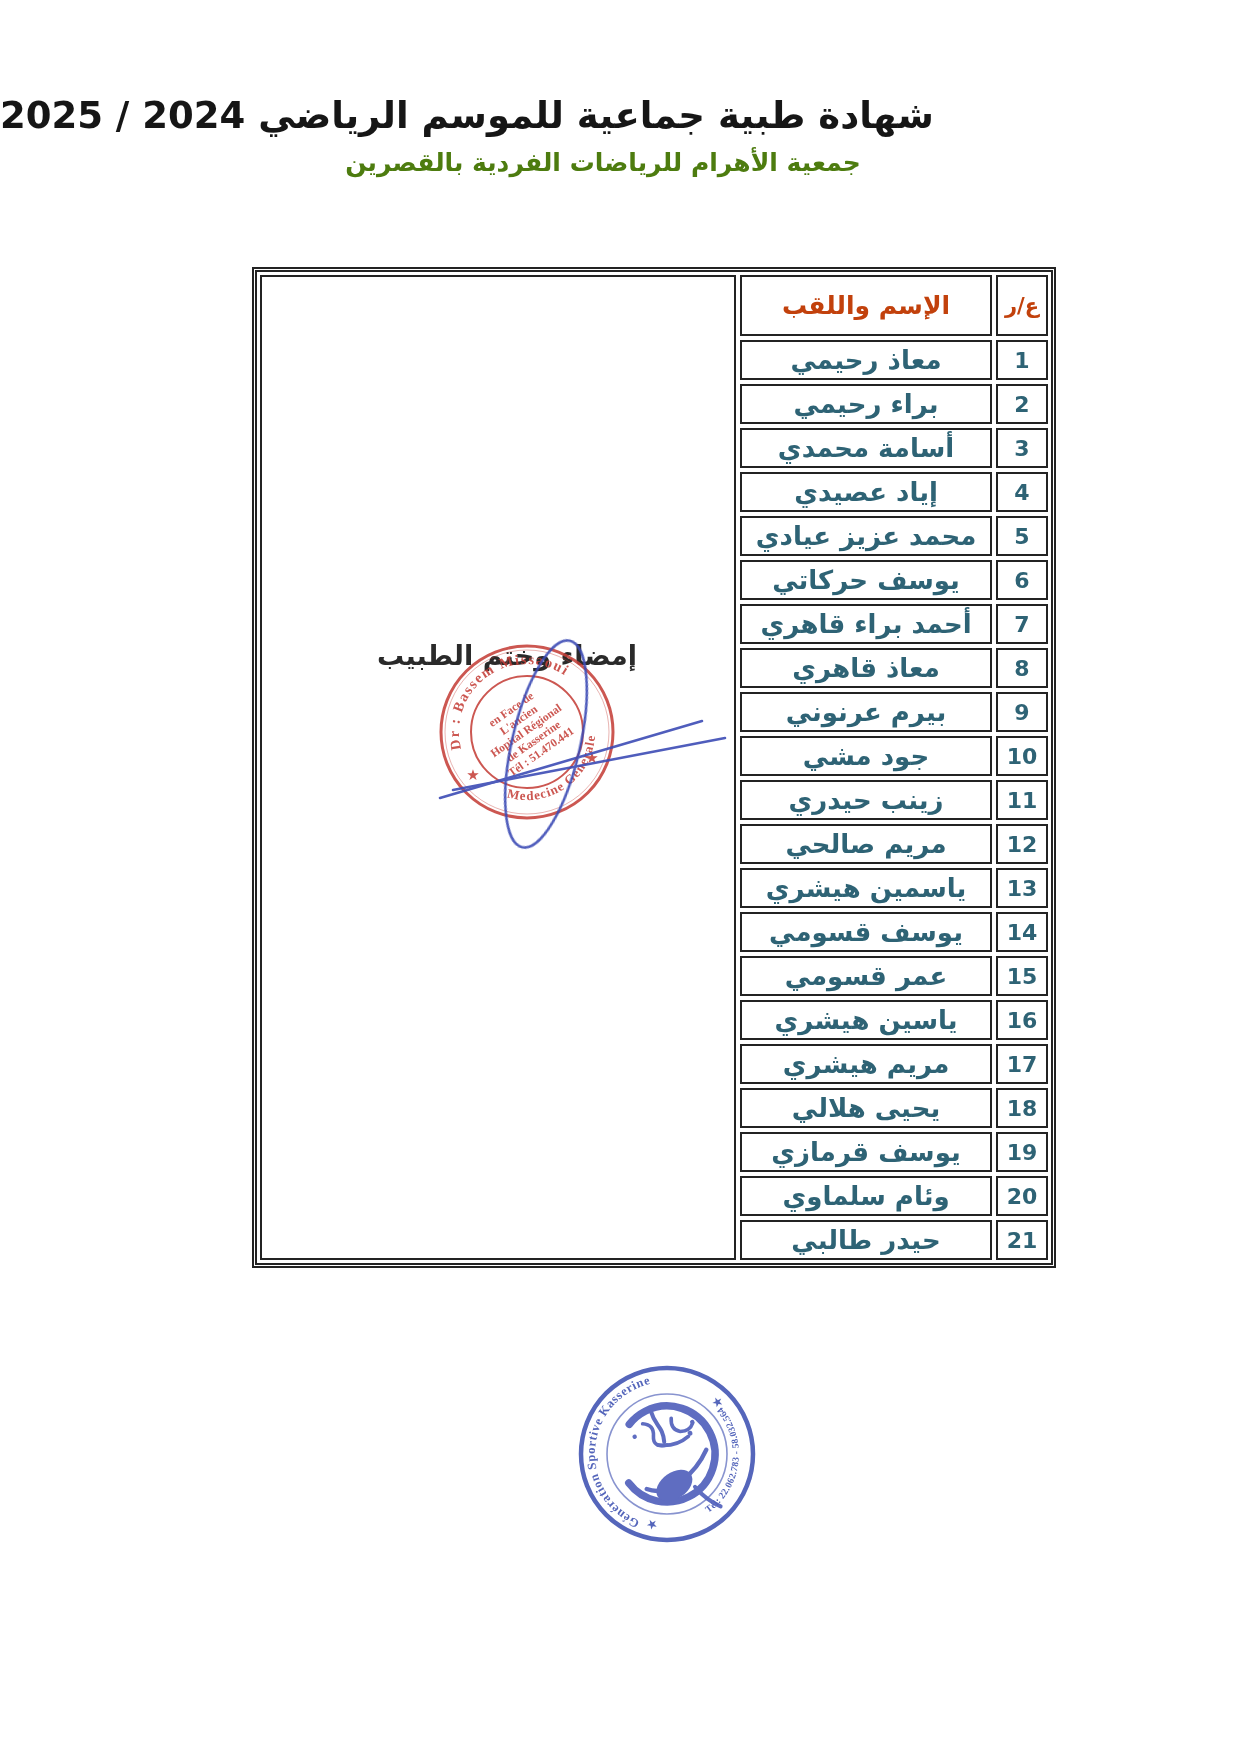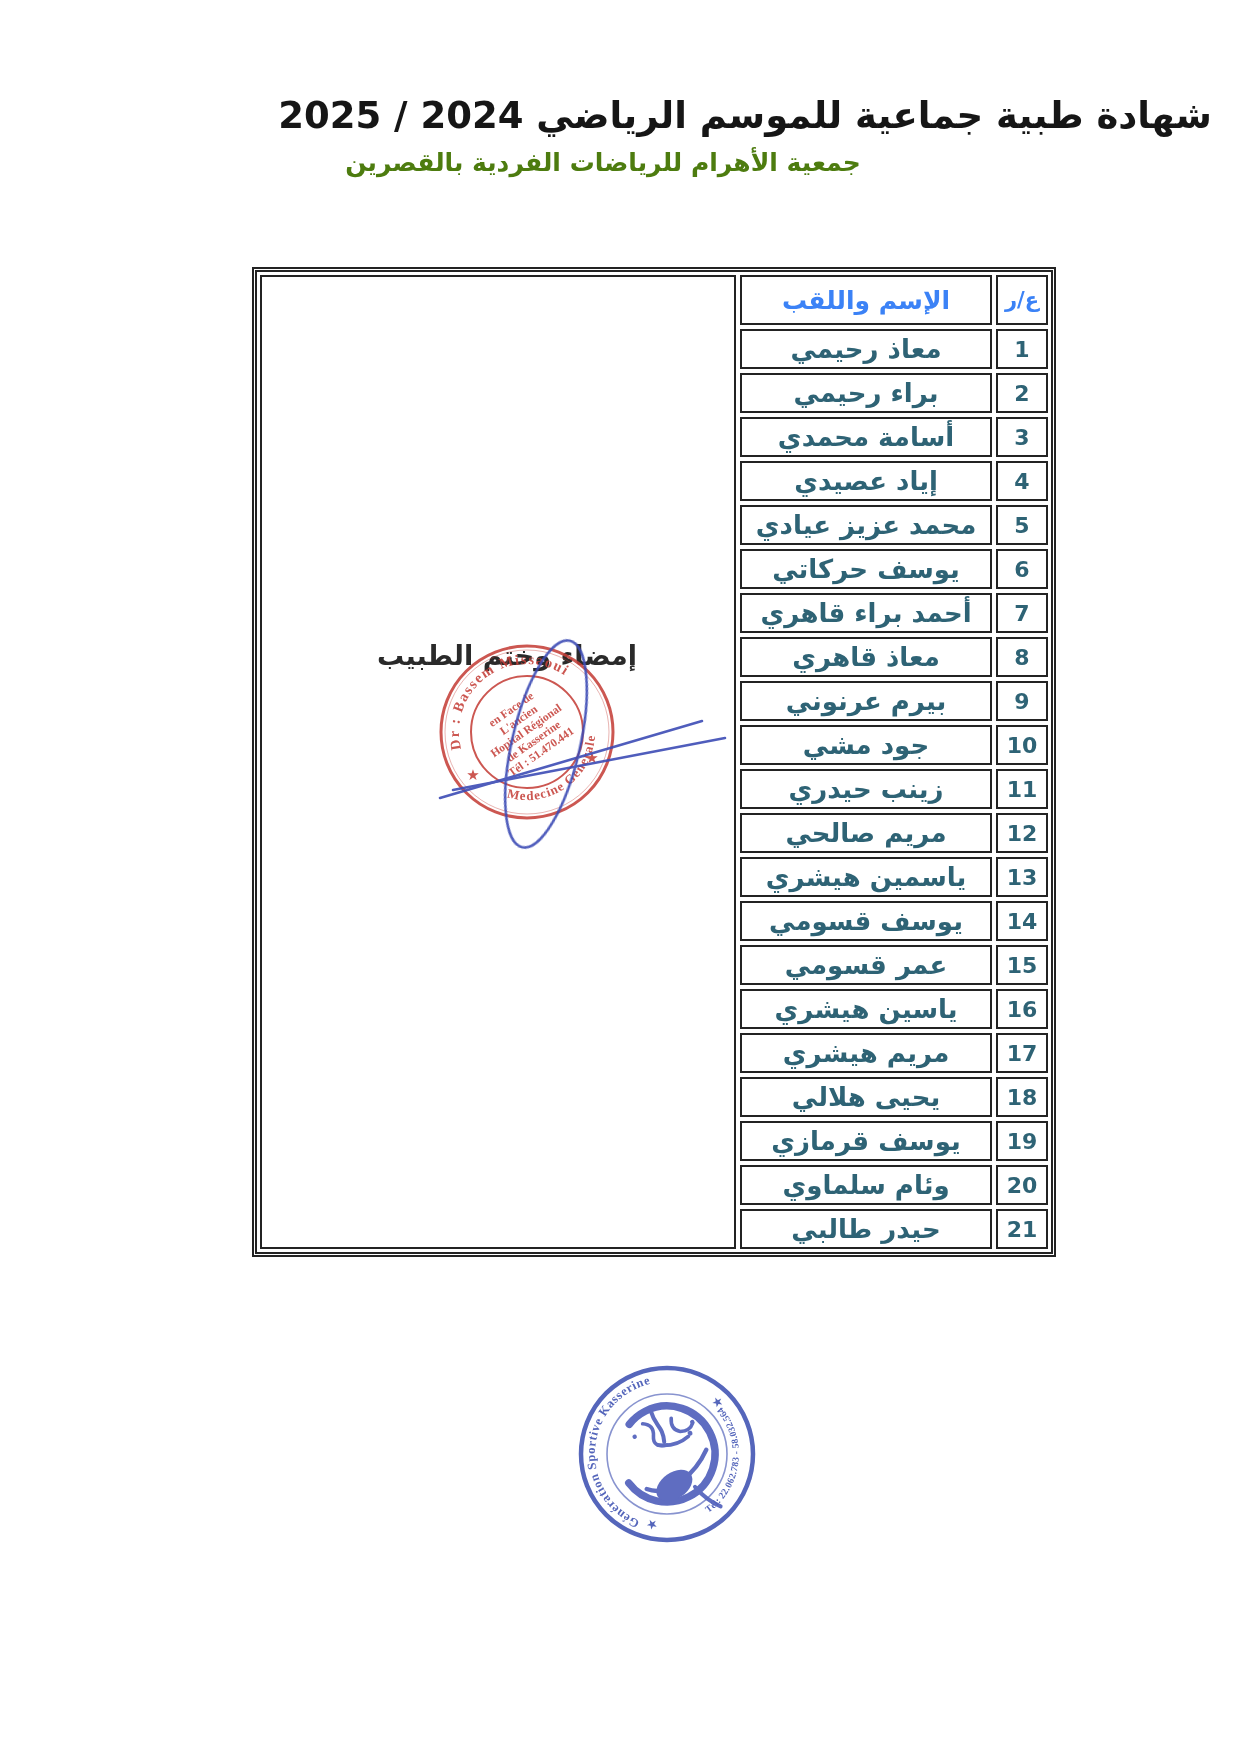--- a/index.html
+++ b/index.html
@@ -3,21 +3,21 @@
 <meta charset="utf-8">
 <style>
   html,body{margin:0;padding:0;background:#ffffff;}
   *{box-sizing:border-box;}
   .page{
     position:relative;width:1241px;height:1755px;background:#fff;
     font-family:"DejaVu Serif","DejaVu Sans",sans-serif;overflow:hidden;
   }
   
   .title{
-    position:absolute;left:0;top:94px;width:1212px;text-align:right;
+    position:absolute;left:0;top:94px;width:1212px;text-align:left;
     direction:rtl;font-size:37px;font-weight:bold;color:#161616;
     font-family:"DejaVu Sans","DejaVu Serif",sans-serif;
   }
   .subtitle{
     position:absolute;left:0;top:148px;width:1206px;text-align:center;
     direction:rtl;font-size:25px;font-weight:bold;color:#4d7c0f;
     font-family:"DejaVu Sans","DejaVu Serif",sans-serif;
   }
   
   .roster{
@@ -25,21 +25,21 @@
     display:flex;gap:4px;padding:3px;border:5px double #232323;align-items:stretch;
   }
   .sig-cell{flex:none;width:476px;border:2px solid #232323;background:#fff;}
   .col{display:flex;flex-direction:column;gap:4px;flex:none;}
   .col.names{width:252px;}
   .col.nums{width:52px;}
   .cell{
     border:2px solid #232323;background:#fff;width:100%;
     display:flex;align-items:center;justify-content:center;direction:rtl;
   }
-  .cell.hdr{height:50px;color:#3b82f6;font-weight:bold;}
+  .cell.hdr{height:61px;color:#c2410c;font-weight:bold;}
   .names .cell.hdr{font-size:25px;}
   .nums .cell.hdr{font-size:21px;text-align:center;}
   .cell.row{height:40px;}
   .names .cell.row{font-size:26px;font-weight:bold;color:#2e6375;font-family:"DejaVu Sans",sans-serif;}
   .nums .cell.row{font-size:22px;font-weight:bold;color:#2e6375;font-family:"DejaVu Sans",sans-serif;}
   .names .cell.hdr,.nums .cell.hdr{font-family:"DejaVu Sans",sans-serif;}
   [data-repeat]{display:contents;}
   
   .doctor-caption{
     position:absolute;top:640px;right:604px;direction:rtl;white-space:nowrap;

